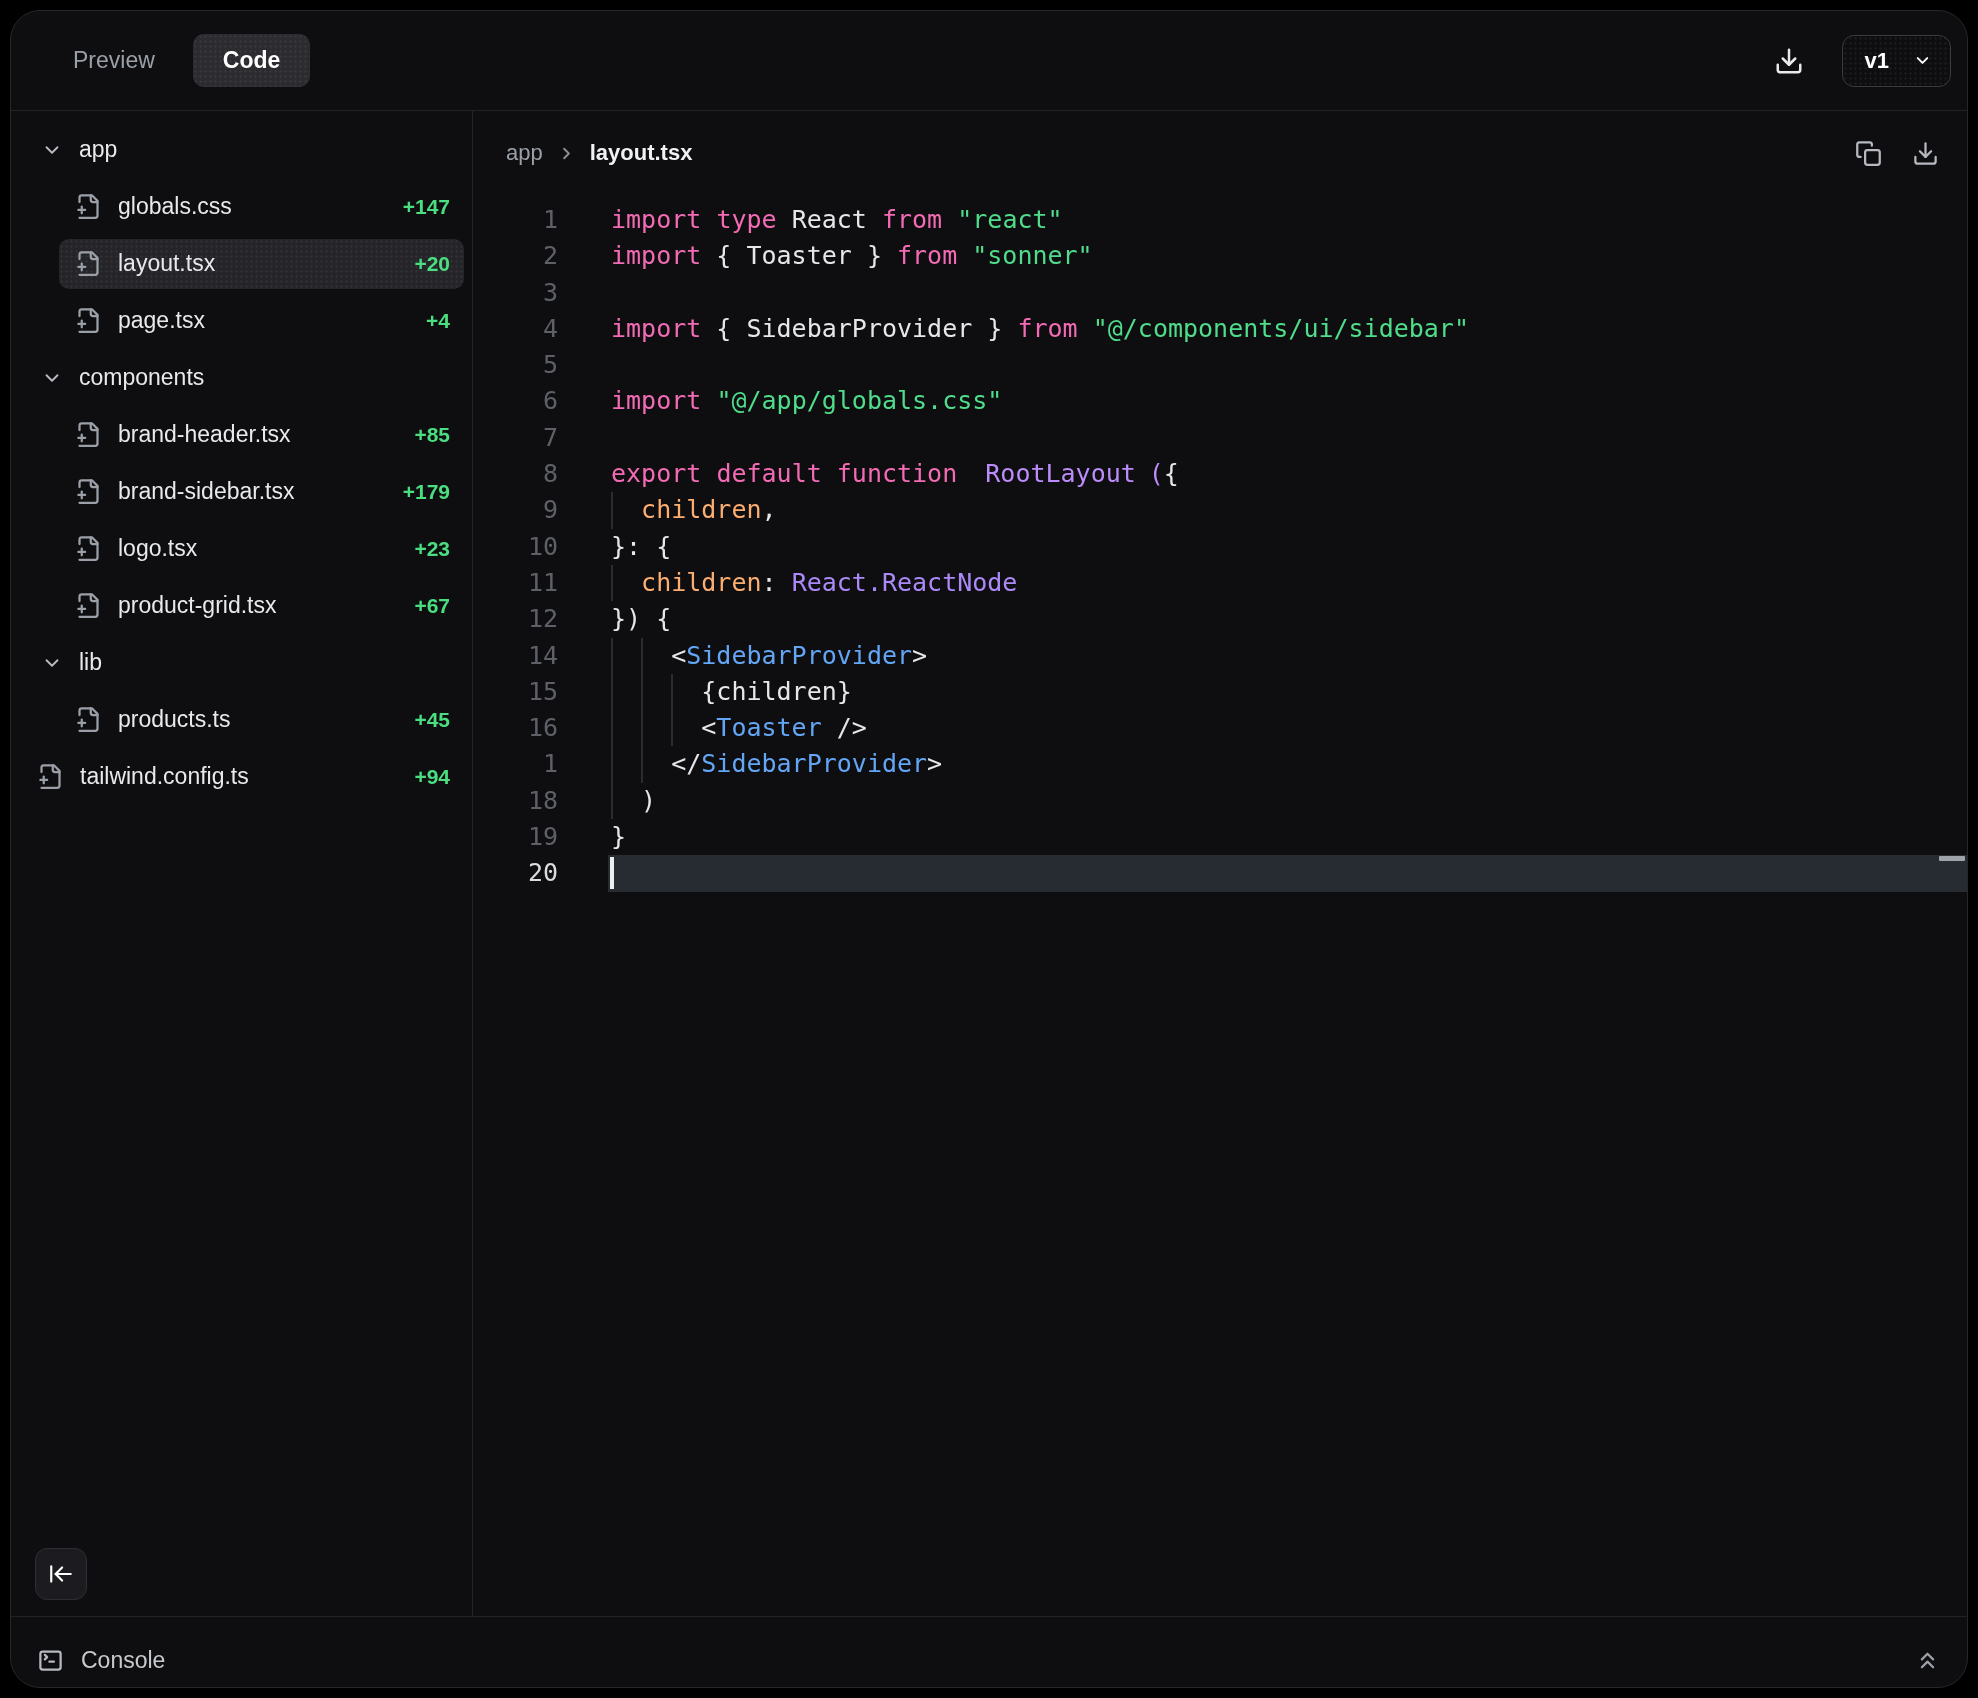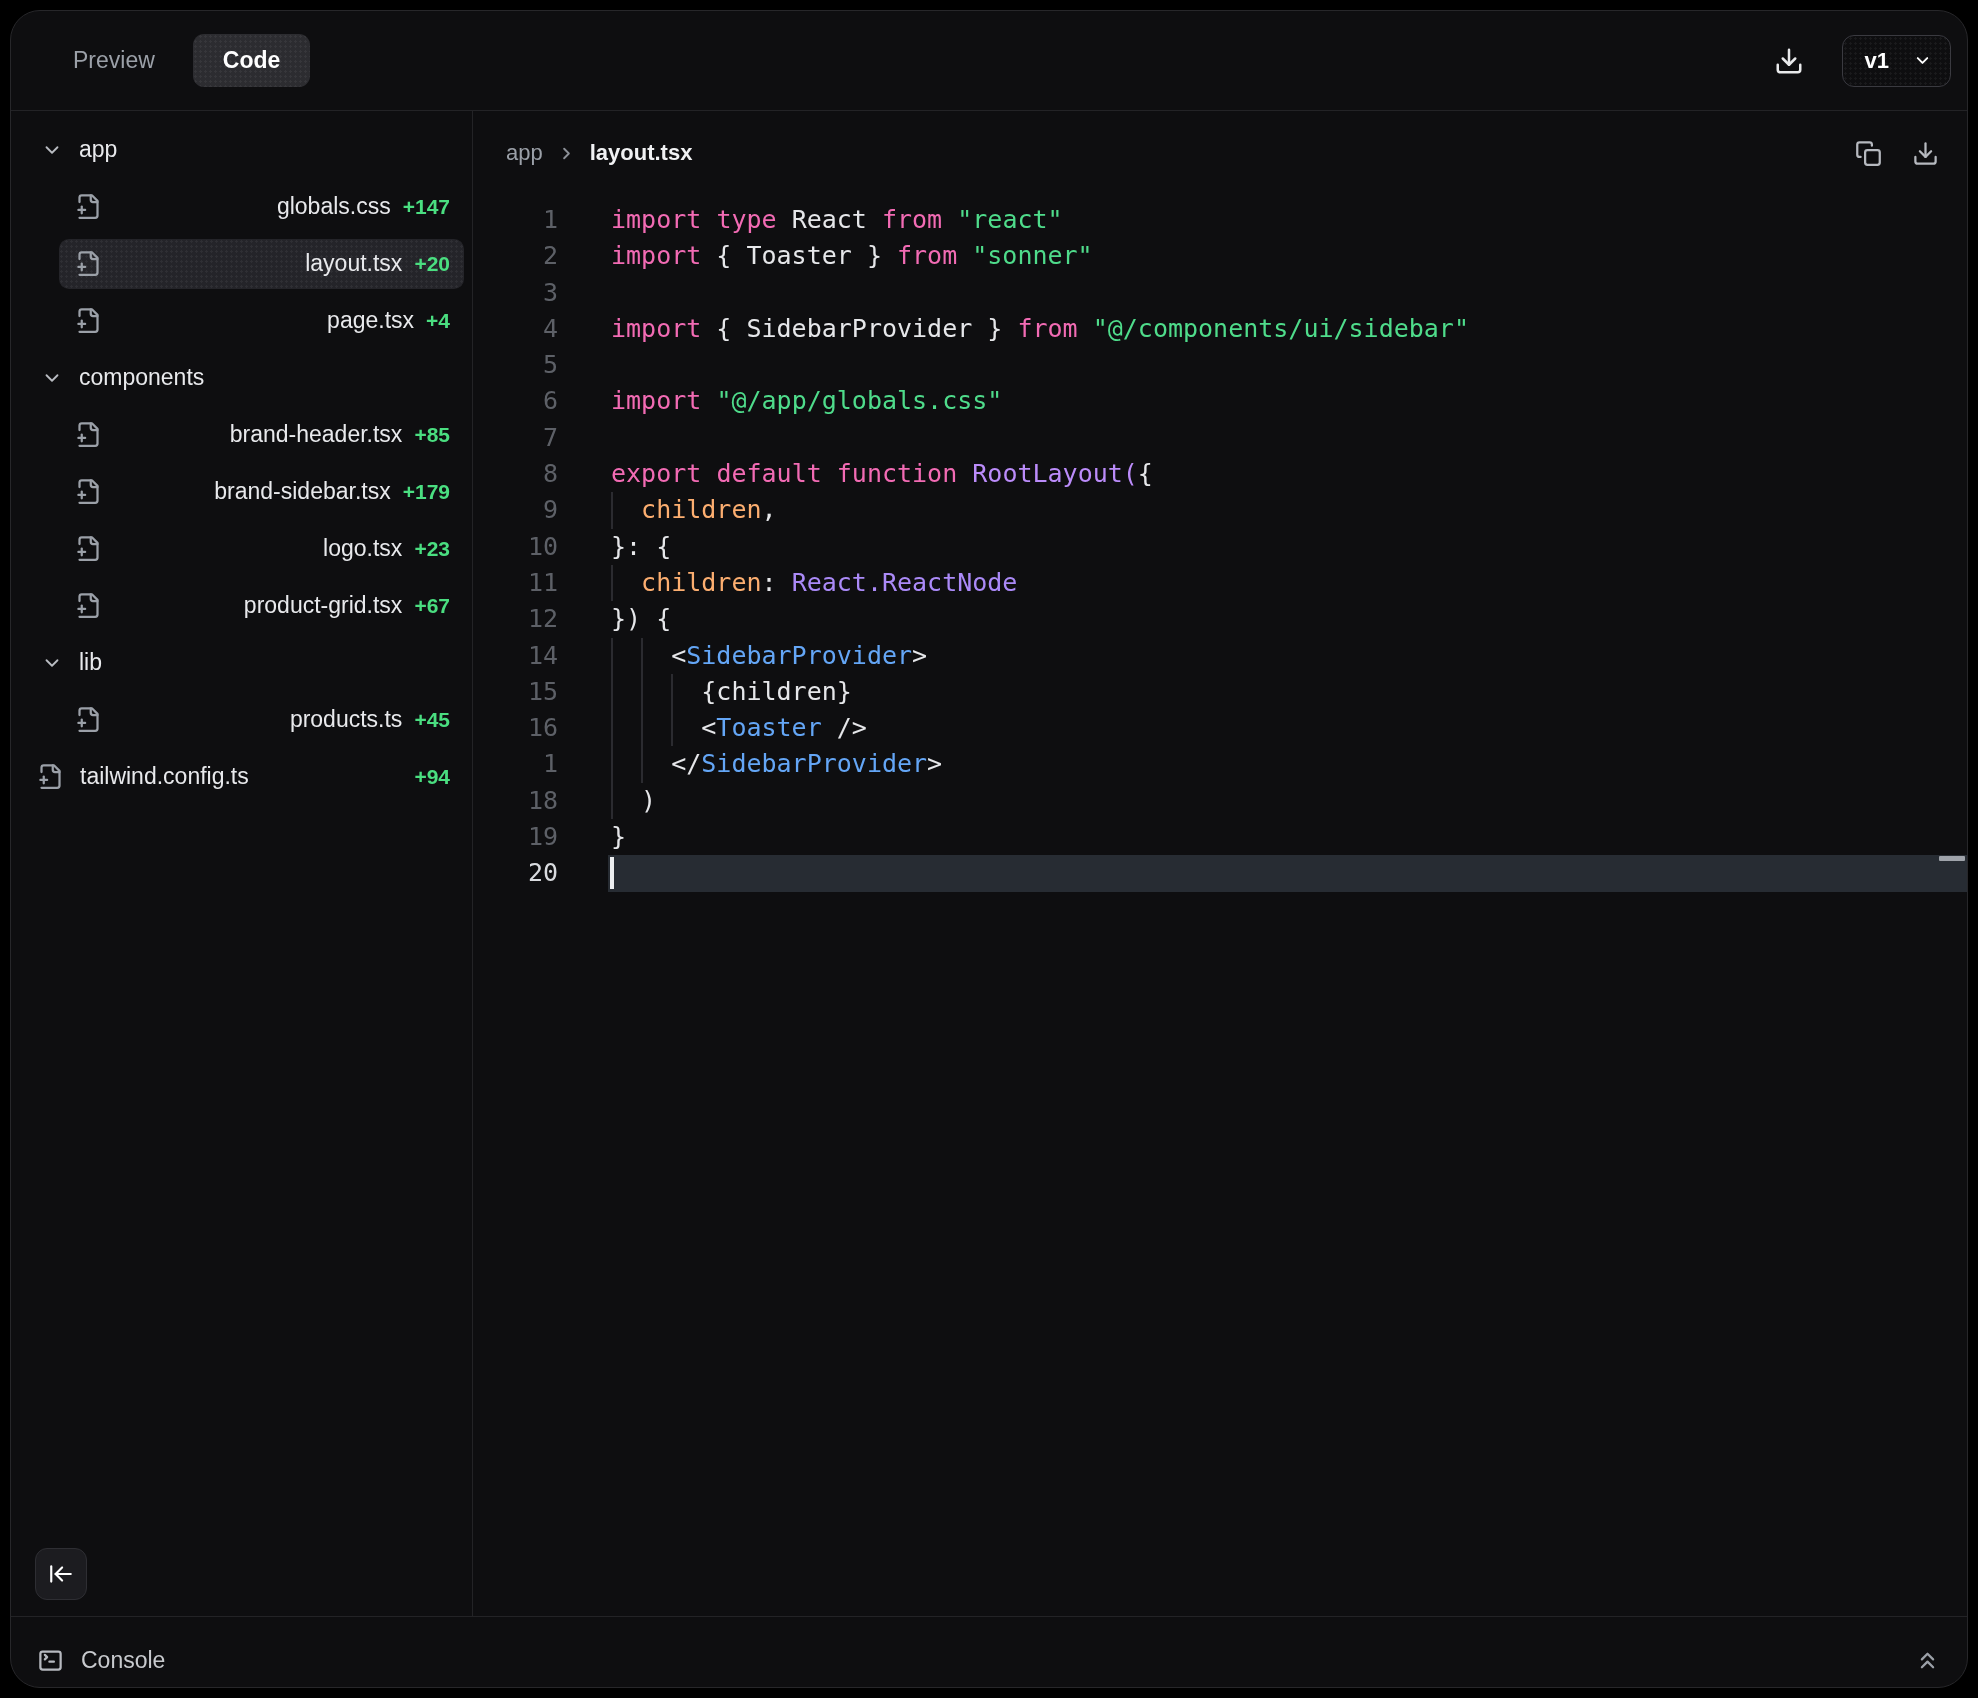--- a/index.html
+++ b/index.html
@@ -27,21 +27,21 @@
                border:1.5px solid #3a3a40;border-radius:12px;padding:12px 18px 12px 22px;background-color:transparent;cursor:pointer;font-family:inherit;}
   .version-btn svg{color:#fff;}
 
   
   .main{flex:1;display:flex;min-height:0;}
   .sidebar{width:462px;flex:0 0 462px;border-right:1px solid var(--panel-border);position:relative;padding-top:10px;}
   .tree-row{height:57px;display:flex;align-items:center;font-size:23px;color:#e8e9ec;cursor:pointer;}
   .tree-row .chev{color:#b9bcc2;margin:0 16px 0 0;display:flex;}
   .tree-row.folder{padding-left:30px;}
   .row-box{flex:1;display:flex;align-items:center;height:50px;border-radius:10px;padding:0 14px 0 16px;min-width:0;}
-  .tree-row.level1 .row-box{margin-left:48px;margin-right:8px;text-align:right;}
+  .tree-row.level1 .row-box{margin-left:48px;margin-right:8px;}
   .tree-row.level0f .row-box{margin-left:10px;margin-right:8px;}
   .tree-row.selected .row-box{background-color:var(--selected-row);}
   .file-ico{color:#9ba0a8;flex:0 0 auto;margin-right:16px;display:flex;}
   .fname{flex:1;white-space:nowrap;overflow:hidden;}
   .fdiff{color:var(--green);font-size:21px;font-weight:600;margin-left:12px;}
   .collapse-btn{position:absolute;left:24px;bottom:16px;width:52px;height:52px;border-radius:12px;background-color:#1c1c20;
                 border:1px solid #2e2e33;color:#fff;display:flex;align-items:center;justify-content:center;cursor:pointer;}
 
   
   .codepanel{flex:1;display:flex;flex-direction:column;min-width:0;position:relative;}
@@ -50,21 +50,21 @@
   .crumb-chev{color:#8a8e95;margin:0 14px;display:flex;}
   .crumb-file{color:#f0f1f3;font-size:22px;font-weight:600;}
   .crumb-spacer{flex:1;}
   .crumbbar .icon-btn{color:#b6b9bf;padding:8px;margin-left:14px;}
 
   .editor{flex:1;position:relative;padding-top:21px;font-family:"DejaVu Sans Mono",monospace;font-size:25px;overflow:hidden;}
   .code-line{display:flex;height:36.3px;line-height:36.3px;position:relative;}
   .ln{width:85px;flex:0 0 85px;text-align:right;color:var(--ln);user-select:none;}
   .lc{flex:1;position:relative;padding-left:53px;white-space:pre;min-width:0;}
   .lc .tok{position:relative;z-index:2;}
-  .tok-kw{color:var(--tok-kw);} .tok-str{color:var(--tok-str);} .tok-fn{color:var(--tok-fn);}
+  .tok-kw{color:var(--tok-kw);} .tok-str{color:var(--tok-str);} .tok-fn{color:var(--tok-fn);margin-left:13px;}
   .tok-type{color:var(--tok-type);} .tok-prop{color:var(--tok-prop);} .tok-tag{color:var(--tok-tag);} .tok-pl{color:var(--tok-pl);}
   .guide{position:absolute;top:0;bottom:0;width:2px;background:var(--guide);z-index:1;}
   .code-line.active .ln{color:var(--ln-active);}
   .code-line.active .lc::before{content:"";position:absolute;left:50px;right:0;top:0;bottom:0;background:var(--active-line);z-index:0;}
   .cursor{position:absolute;left:52px;top:2px;width:3.5px;height:32px;background:#eceef0;z-index:3;}
   .scroll-marker{position:absolute;right:2px;top:1px;width:26px;height:5px;background:#9fa3aa;z-index:4;border-radius:1px;}
 
   
   .consolebar{height:71px;flex:0 0 71px;border-top:1px solid var(--panel-border);display:flex;align-items:center;padding:16px 20px 0 26px;cursor:pointer;}
   .consolebar .term-ico{color:#b6b9bf;display:flex;margin-right:17px;}

